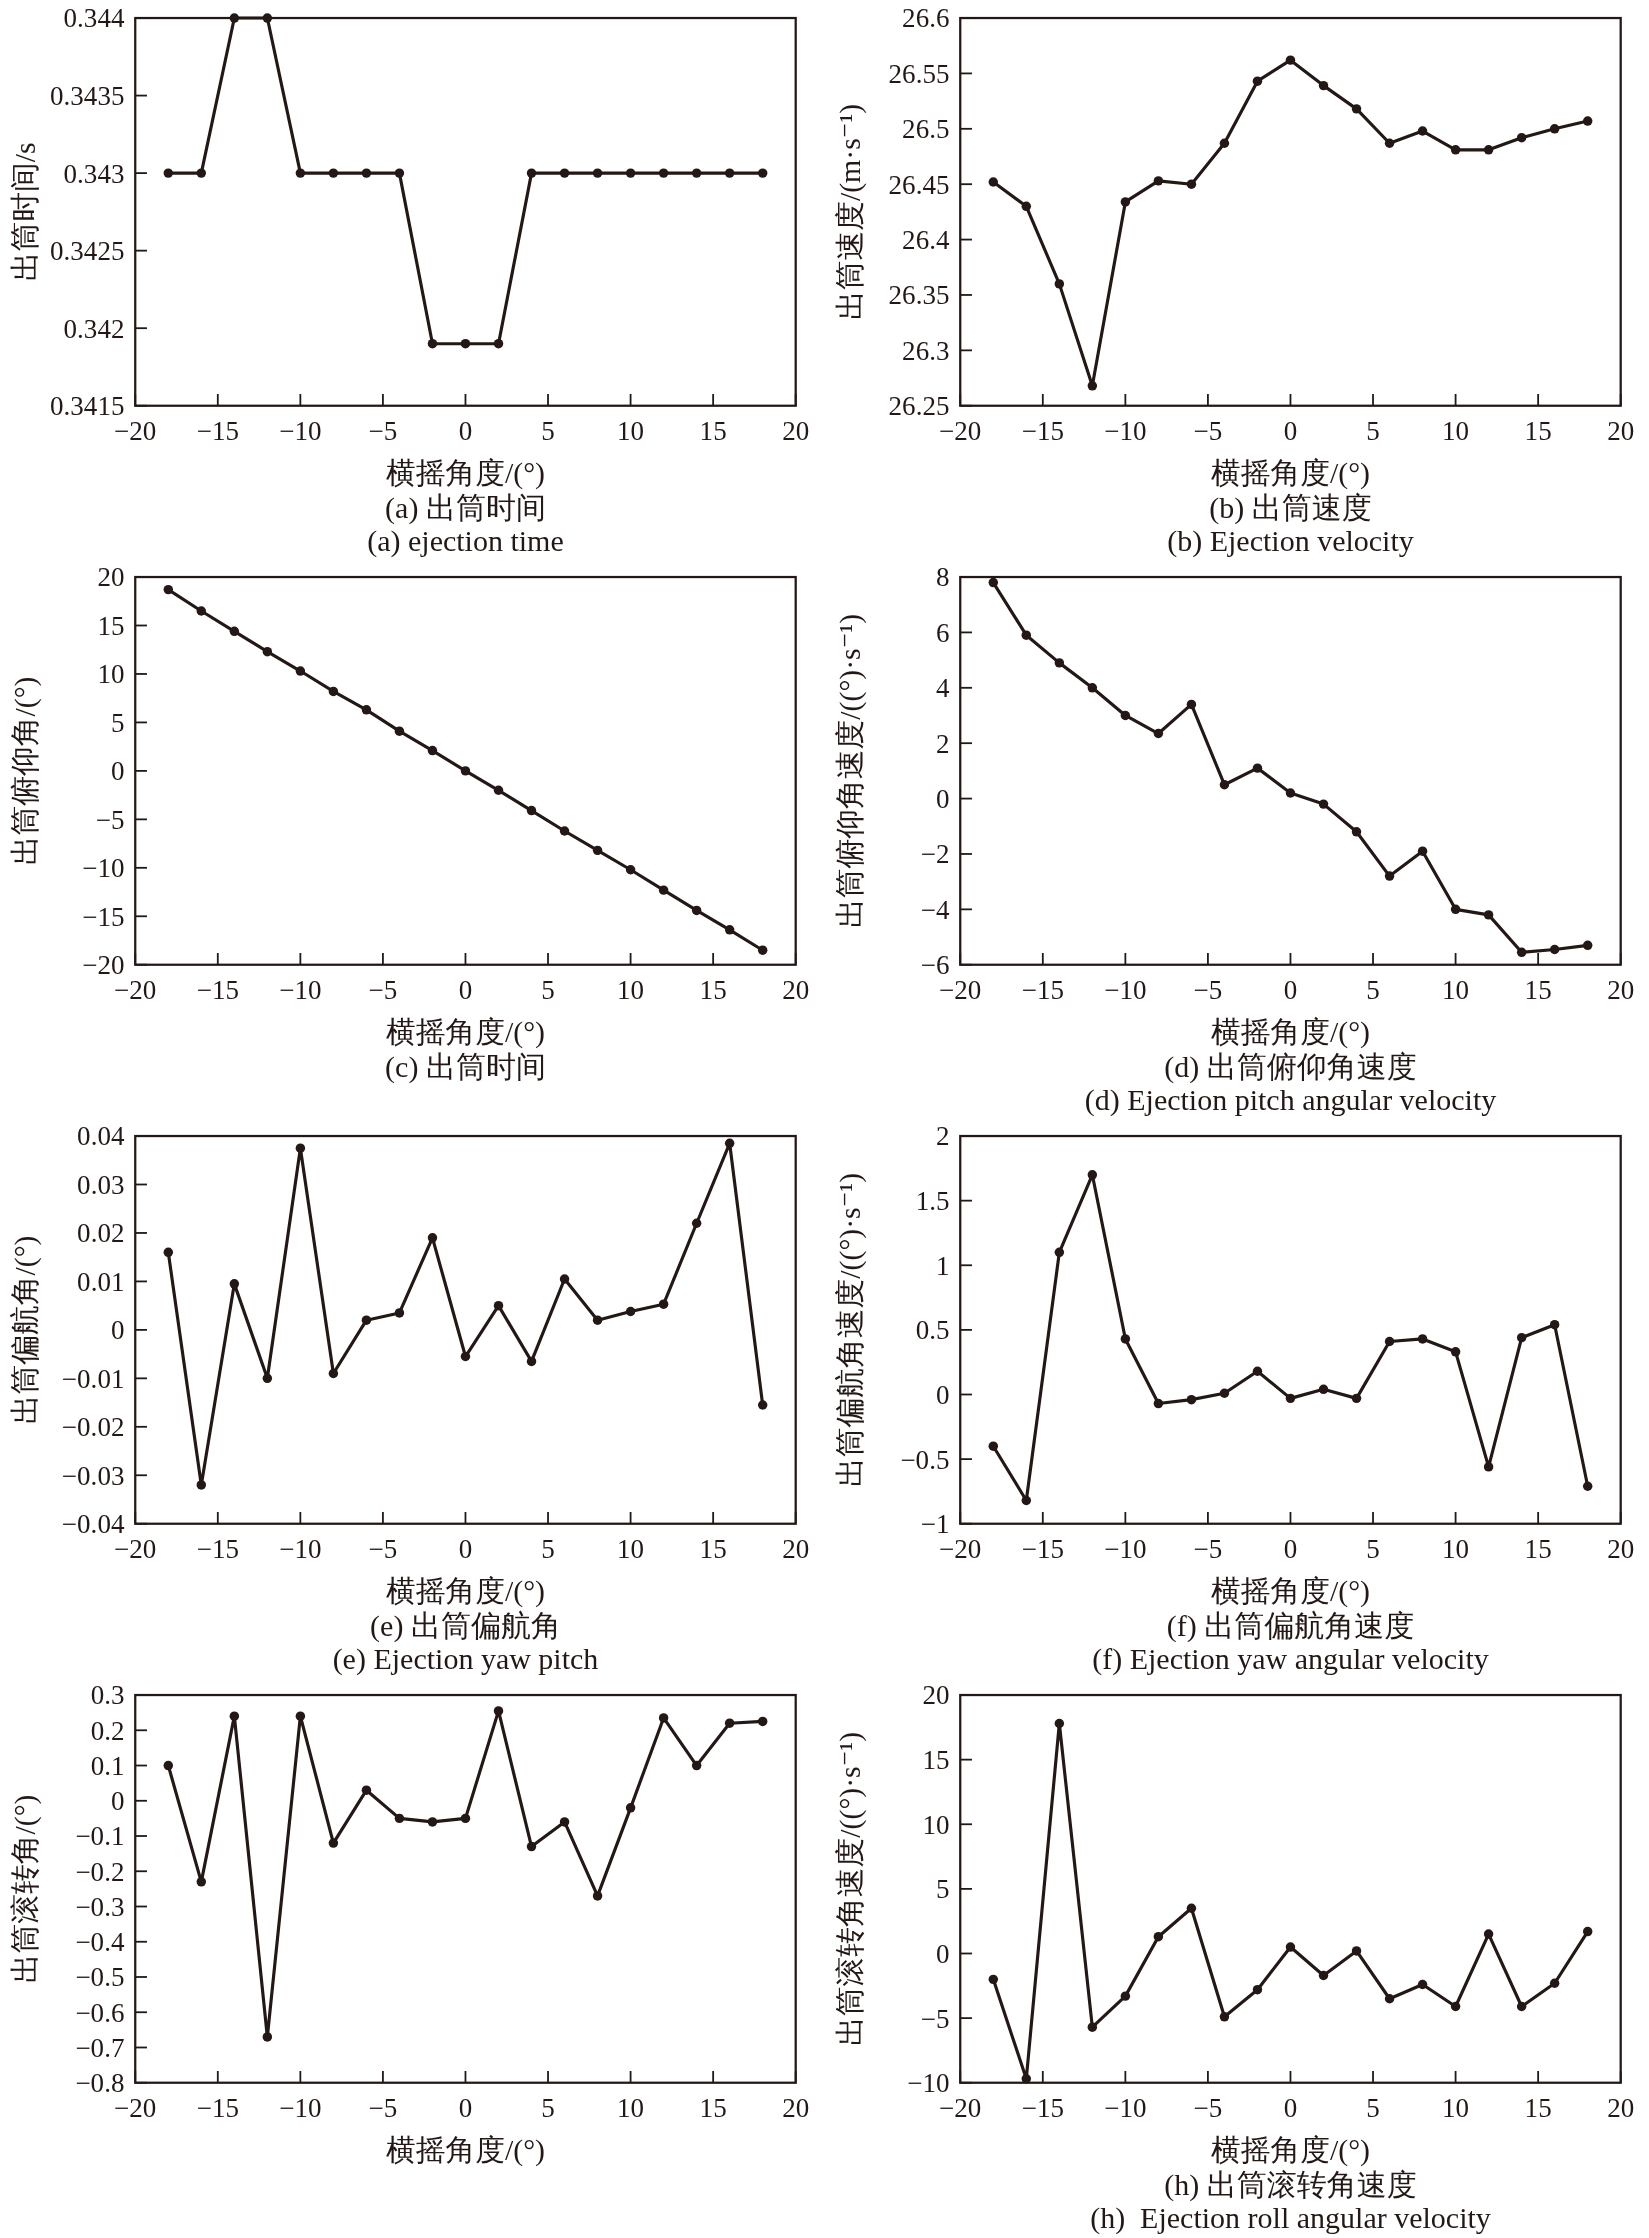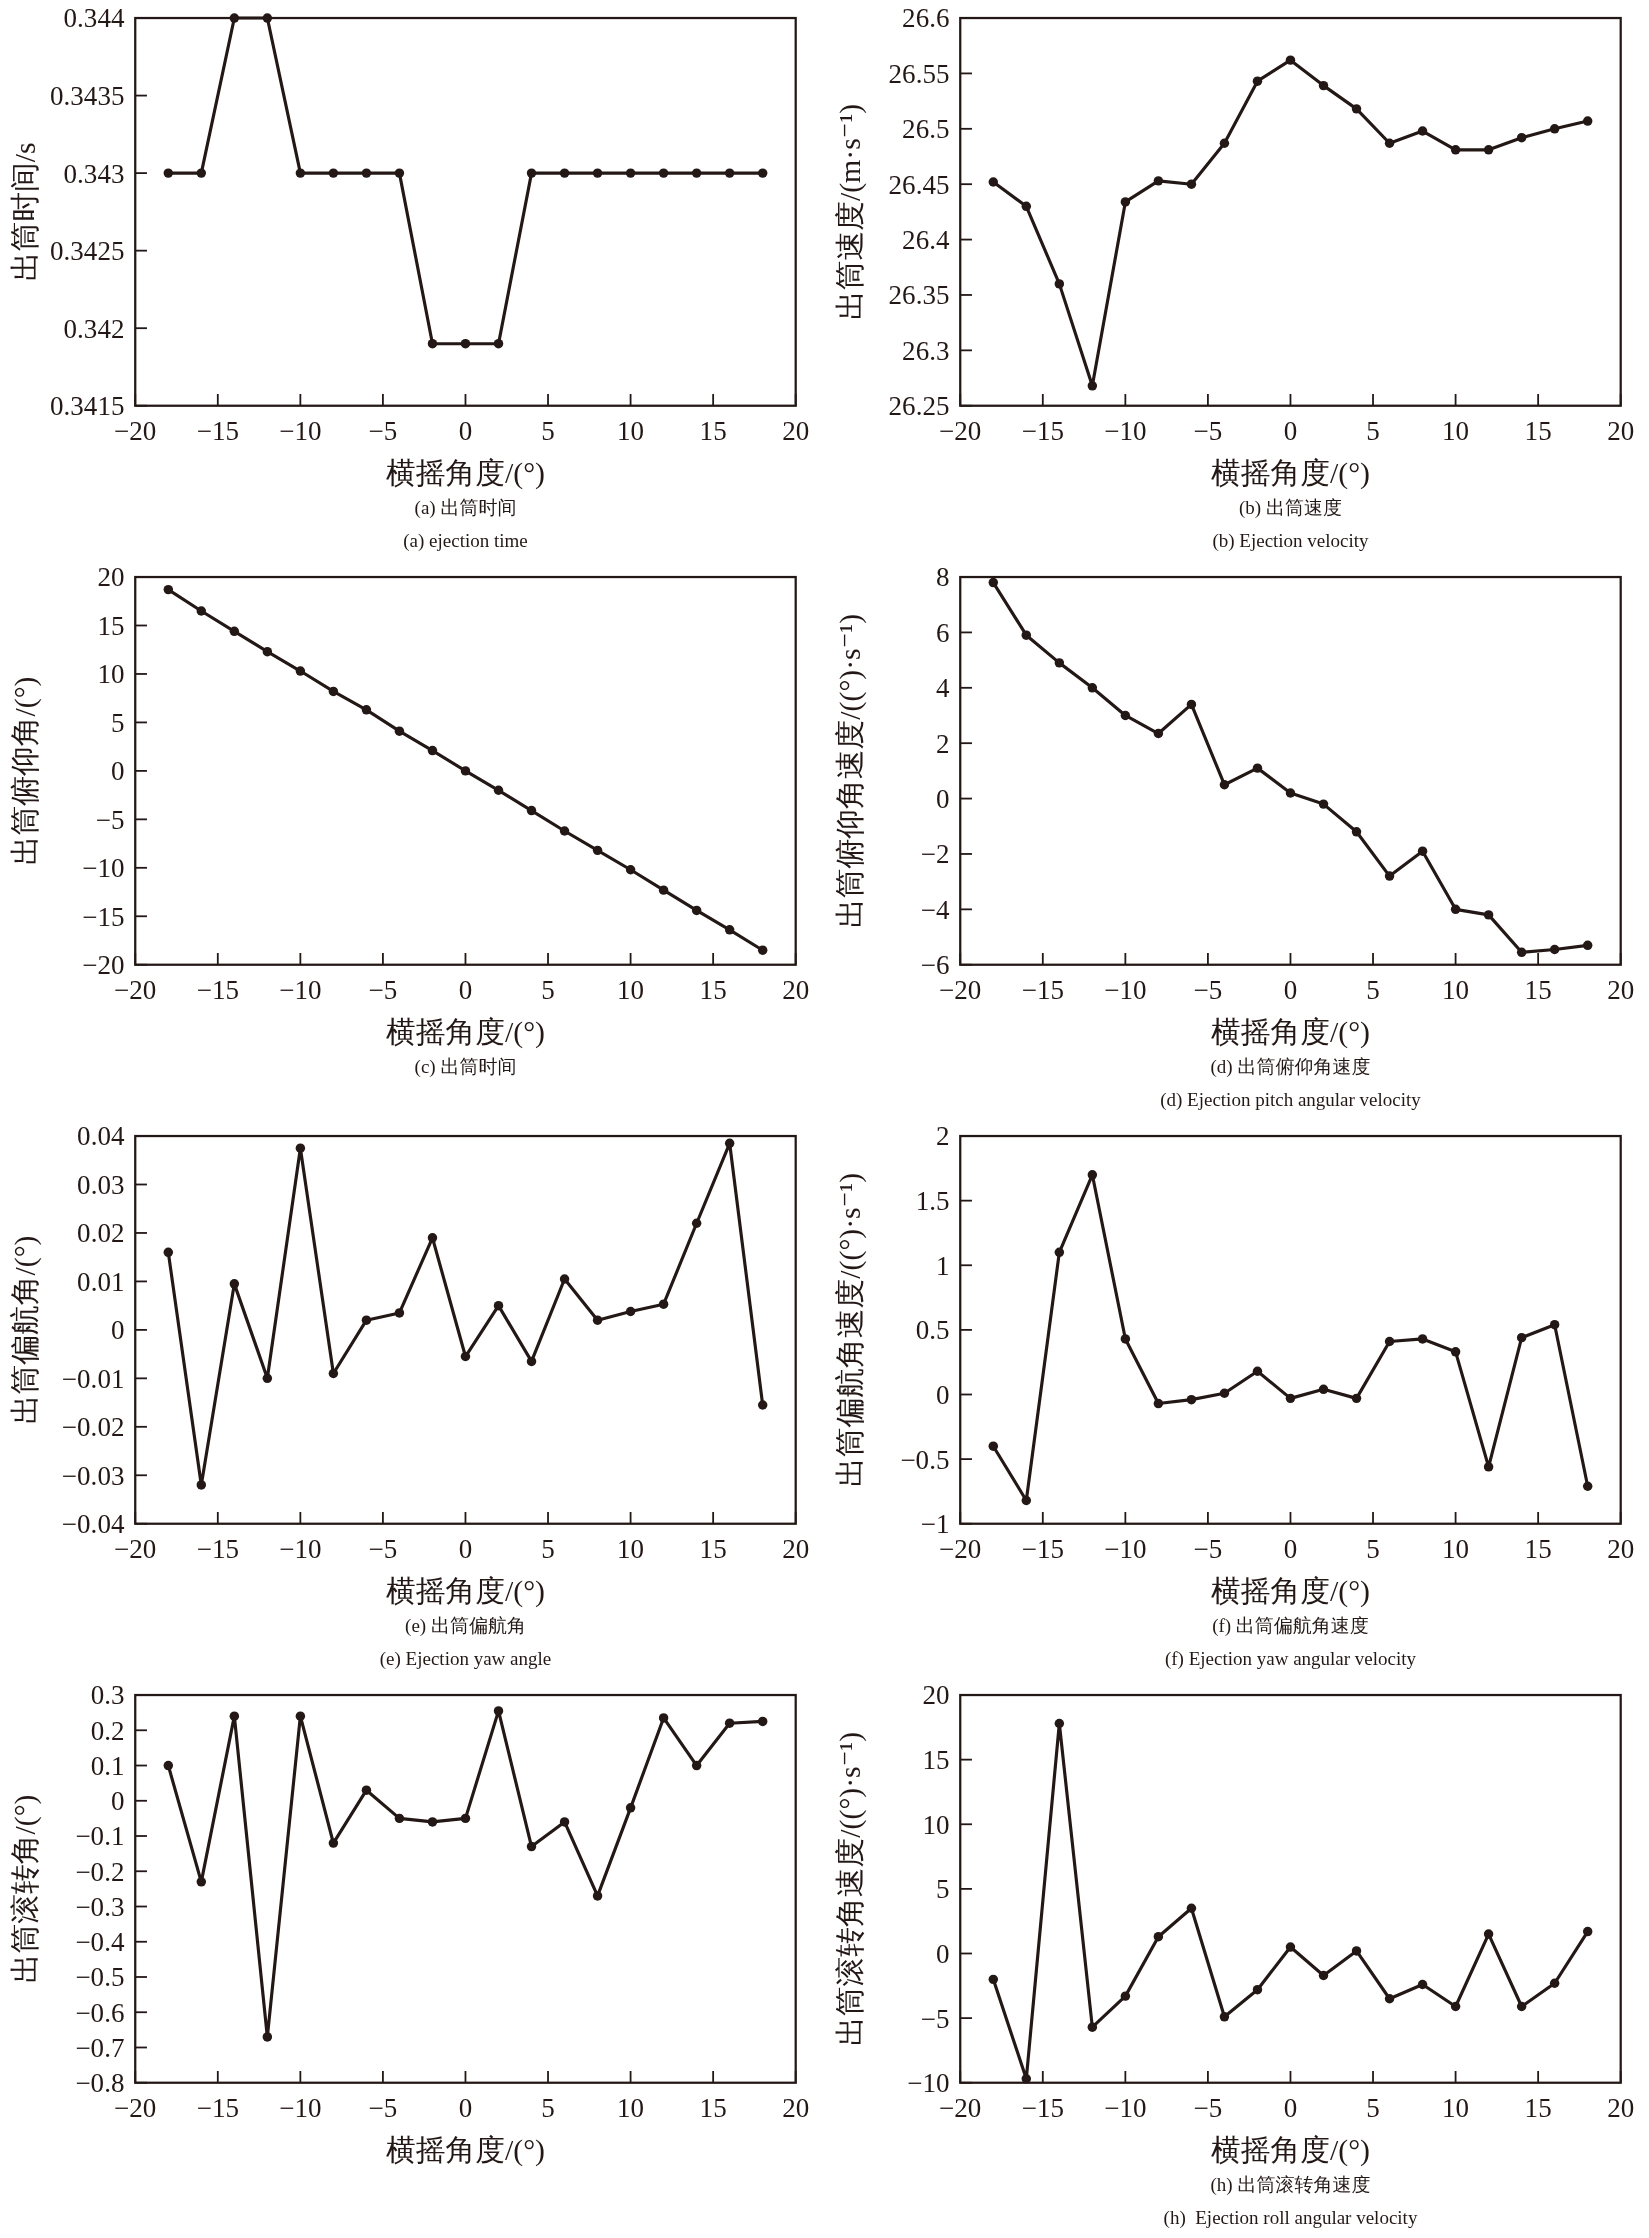--- a/index.html
+++ b/index.html
@@ -7,21 +7,21 @@
   .grid{
     display:grid;
     grid-template-columns:825px 825px;
     grid-template-rows:repeat(4,559px);
     width:1649px;height:2239px;
   }
   figure.cell{margin:0;padding:0;position:relative;overflow:hidden;background:#fff;}
   figure.cell svg{display:block;width:100%;height:auto;}
   .captions{width:100%;text-align:center;transform:translateX(53px);}
   .cap-cn,.cap-en{
-    font-size:19px;line-height:33px;color:#231815;
+    font-size:30px;line-height:33px;color:#231815;
     font-family:"Liberation Serif","DejaVu Serif",serif;white-space:pre;
   }
   svg text{font-family:"Liberation Serif","DejaVu Serif",serif;}
   svg .tick-label{font-size:60px;}
   svg .axis-title{font-size:66px;}
 </style>
 </head>
 <body>
 
 <div class="grid">
@@ -374,21 +374,21 @@
           <circle cx="1325.5" cy="448.5" r="10.5" fill="#231815"></circle>
           <circle cx="1398.8" cy="429.2" r="10.5" fill="#231815"></circle>
           <circle cx="1472.0" cy="413.0" r="10.5" fill="#231815"></circle>
           <circle cx="1545.3" cy="233.5" r="10.5" fill="#231815"></circle>
           <circle cx="1618.5" cy="56.1" r="10.5" fill="#231815"></circle>
           <circle cx="1691.8" cy="636.6" r="10.5" fill="#231815"></circle>
         </g>
       </svg>
     <figcaption class="captions">
       <div class="cap-cn">(e) 出筒偏航角</div>
-      <div class="cap-en">(e) Ejection yaw angle</div>
+      <div class="cap-en">(e) Ejection yaw pitch</div>
     </figcaption>
   </figure>
 
   <figure class="cell">
     <svg viewBox="0 0 1830 1090">
         <rect x="300" y="40" width="1465" height="860" fill="none" stroke="#231815" stroke-width="5"></rect>
         <g>
           <line x1="300" y1="900" x2="326" y2="900" stroke="#231815" stroke-width="4"></line>
           <text x="276" y="921" text-anchor="end" fill="#231815" class="tick-label">−1</text>
           <line x1="300" y1="756.6666666666667" x2="326" y2="756.6666666666667" stroke="#231815" stroke-width="4"></line>

